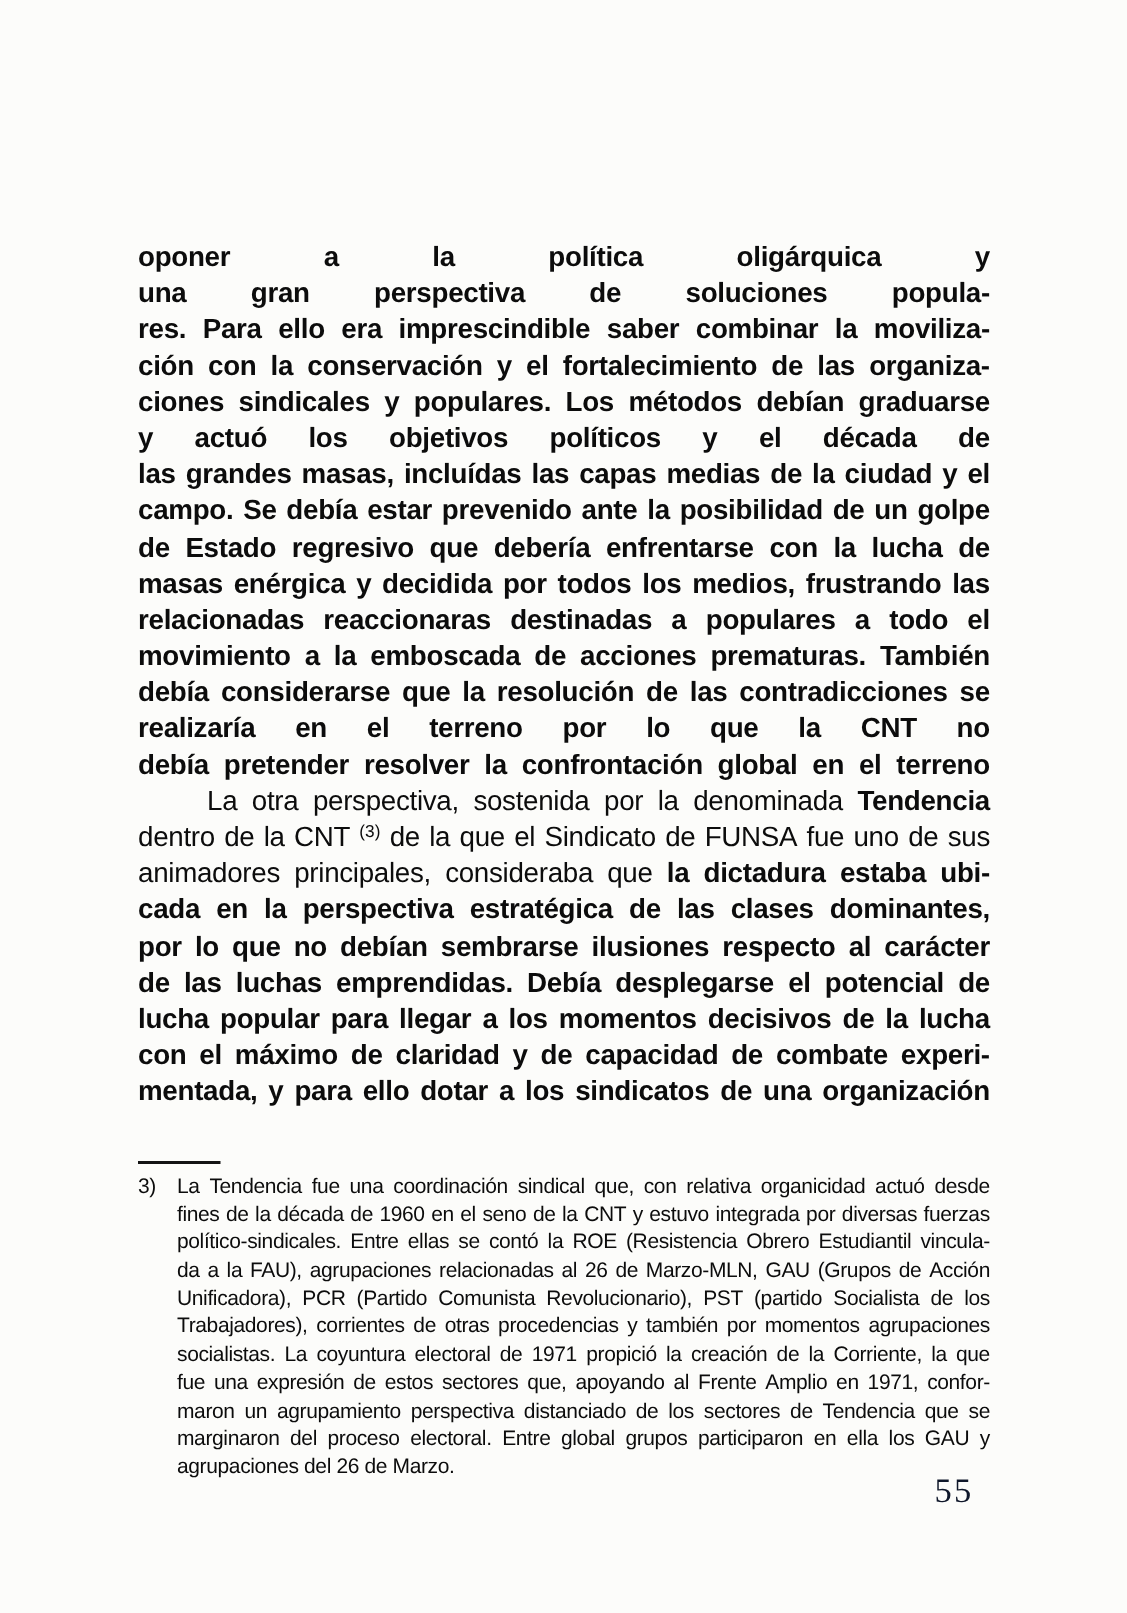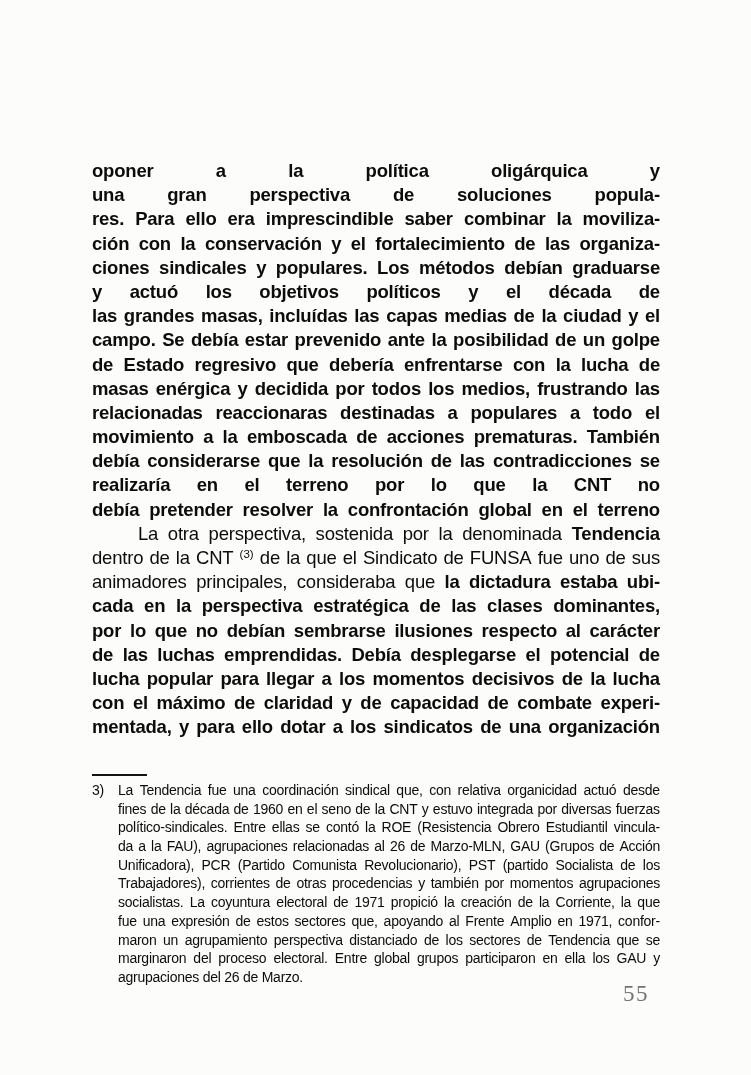--- a/index.html
+++ b/index.html
@@ -86,21 +86,21 @@
     display: block;
     white-space: normal;
   }
   .page-number {
     position: absolute;
     left: 623px;
     top: 981px;
     font-family: "Liberation Serif", serif;
     font-size: 23px;
     letter-spacing: 1.5px;
-    color: #737373;
+    color: #0f172a;
   }
 </style>
 </head>
 <body>
 
 <div class="page">
 
   <main class="text-block">
     <div class="para">
         <div class="tline"><span class="b">oponer</span><span class="b">a</span><span class="b">la</span><span class="b">política</span><span class="b">oligárquica</span><span class="b">y</span></div>

